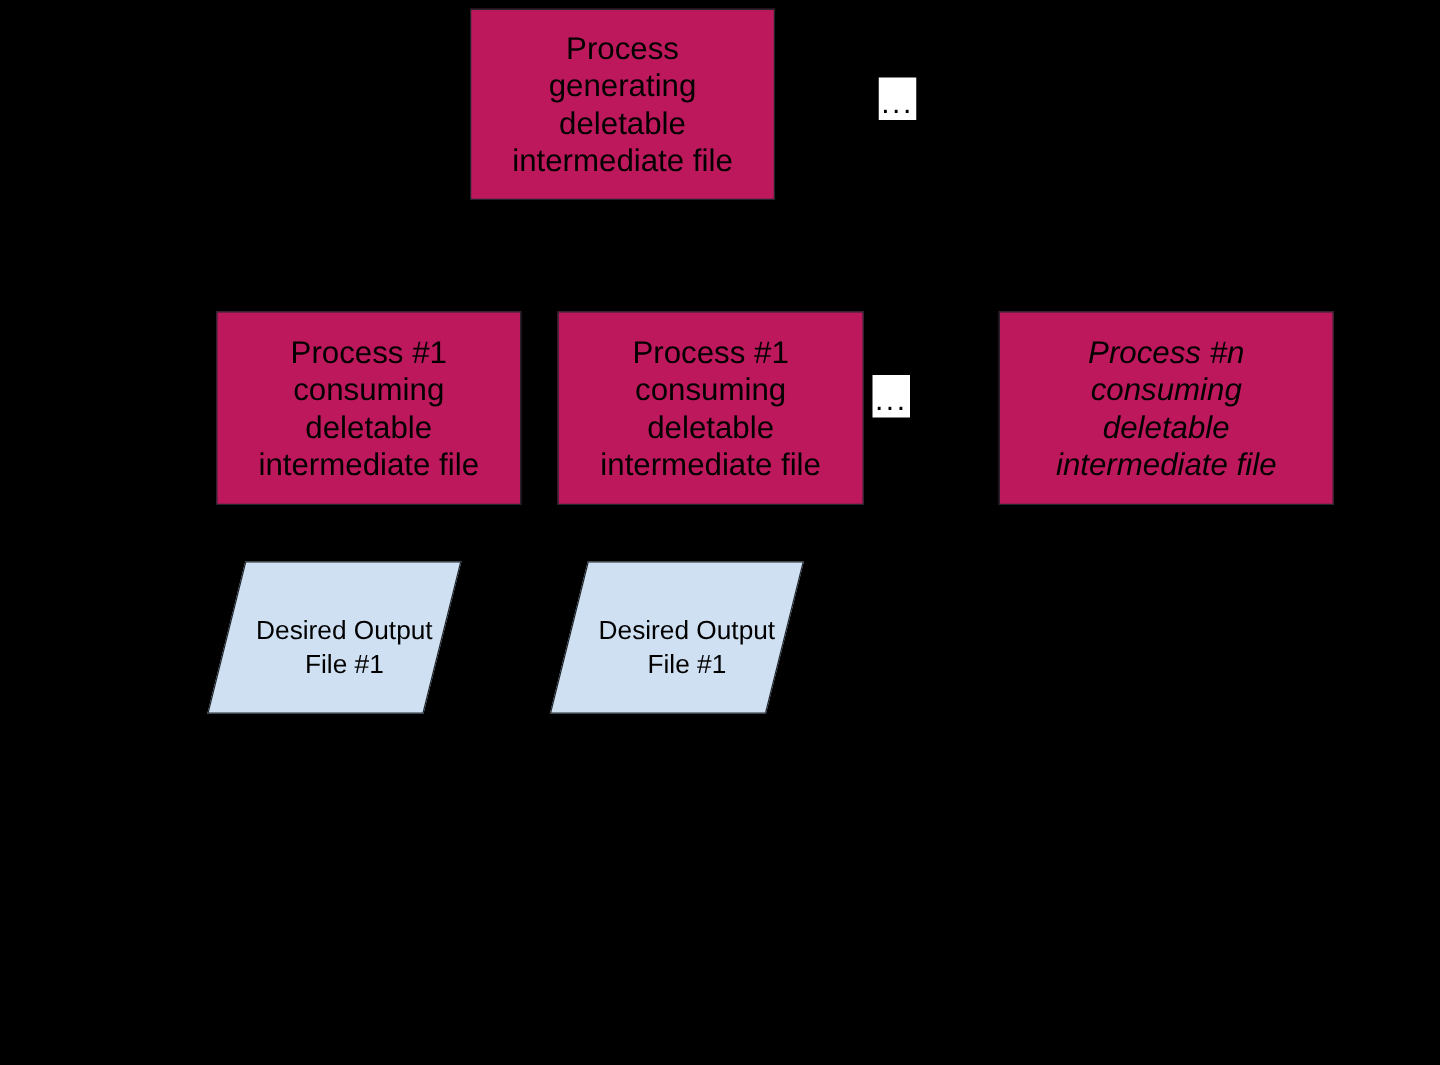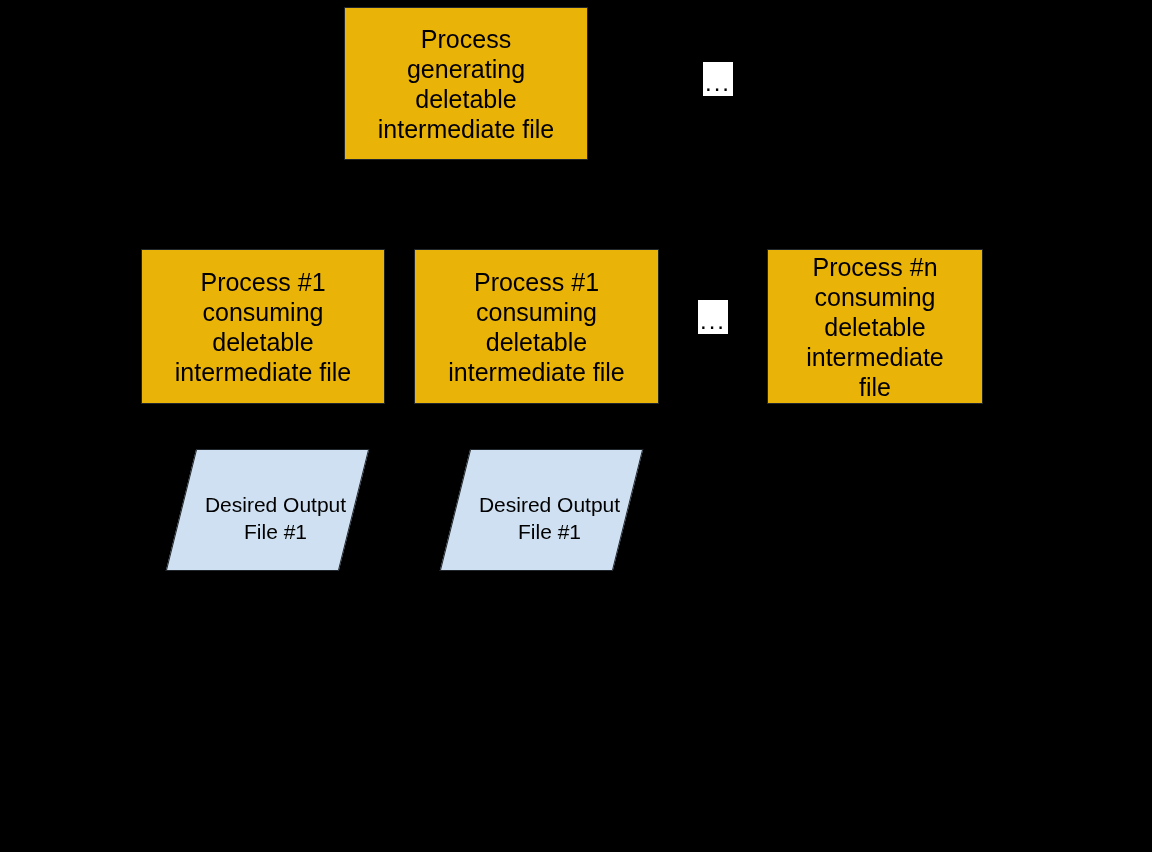--- a/index.html
+++ b/index.html
@@ -22,40 +22,41 @@
     position: absolute;
     box-sizing: border-box;
     display: flex;
     align-items: center;
     justify-content: center;
     text-align: center;
     color: #000000;
   }
   
   .proc-box {
-    background: #eab308;
+    background: #be185d;
     border: 1px solid #20262c;
     line-height: 1.20;
     padding: 2px 20px;
+    margin-left: 32px;
   }
   .proc-top {
     left: 344px;
     top: 7px;
     width: 244px;
     height: 153px;
     font-size: 25px;
   }
   .proc-row {
     top: 249px;
     height: 155px;
     font-size: 25px;
   }
   .proc-c1 { left: 141px; width: 244px; }
   .proc-c2 { left: 414px; width: 245px; }
-  .proc-c3 { left: 767px; width: 216px; }
+  .proc-c3 { left: 767px; width: 268px; font-style: italic; }
 
   
   .para-wrap {
     position: absolute;
     top: 449px;
     width: 173px;
     height: 122px;
   }
   .para-shape {
     position: absolute;

